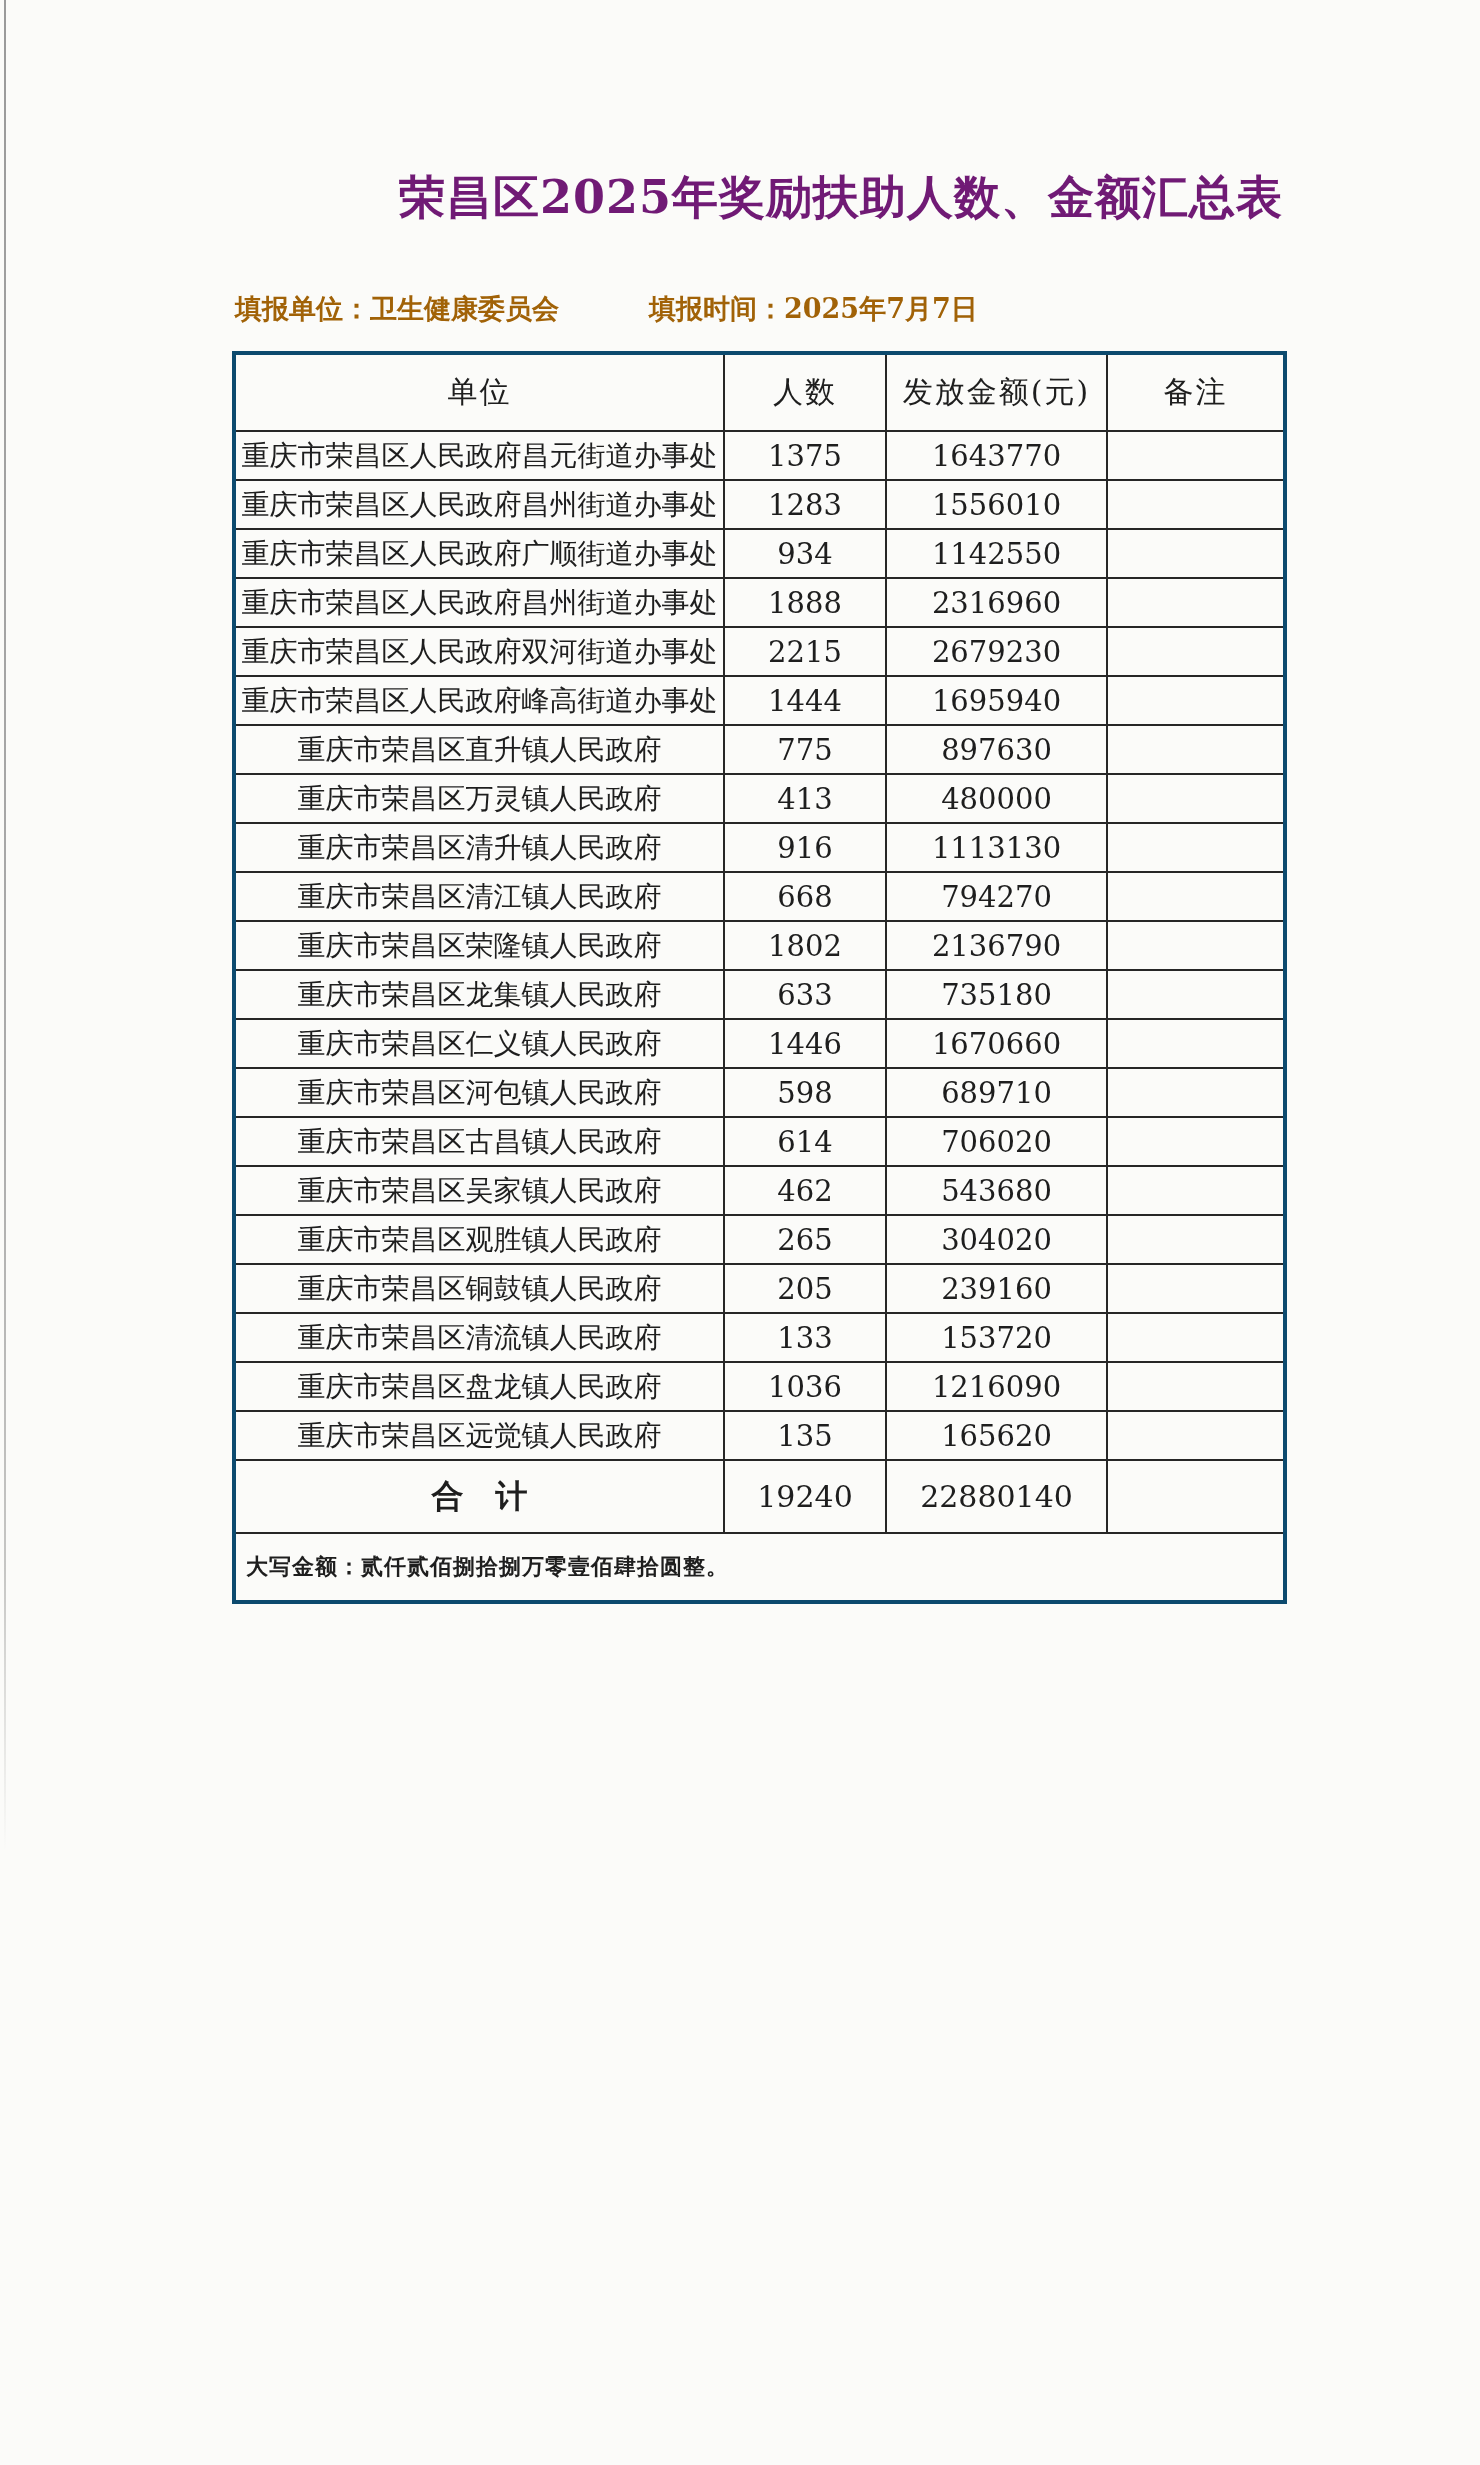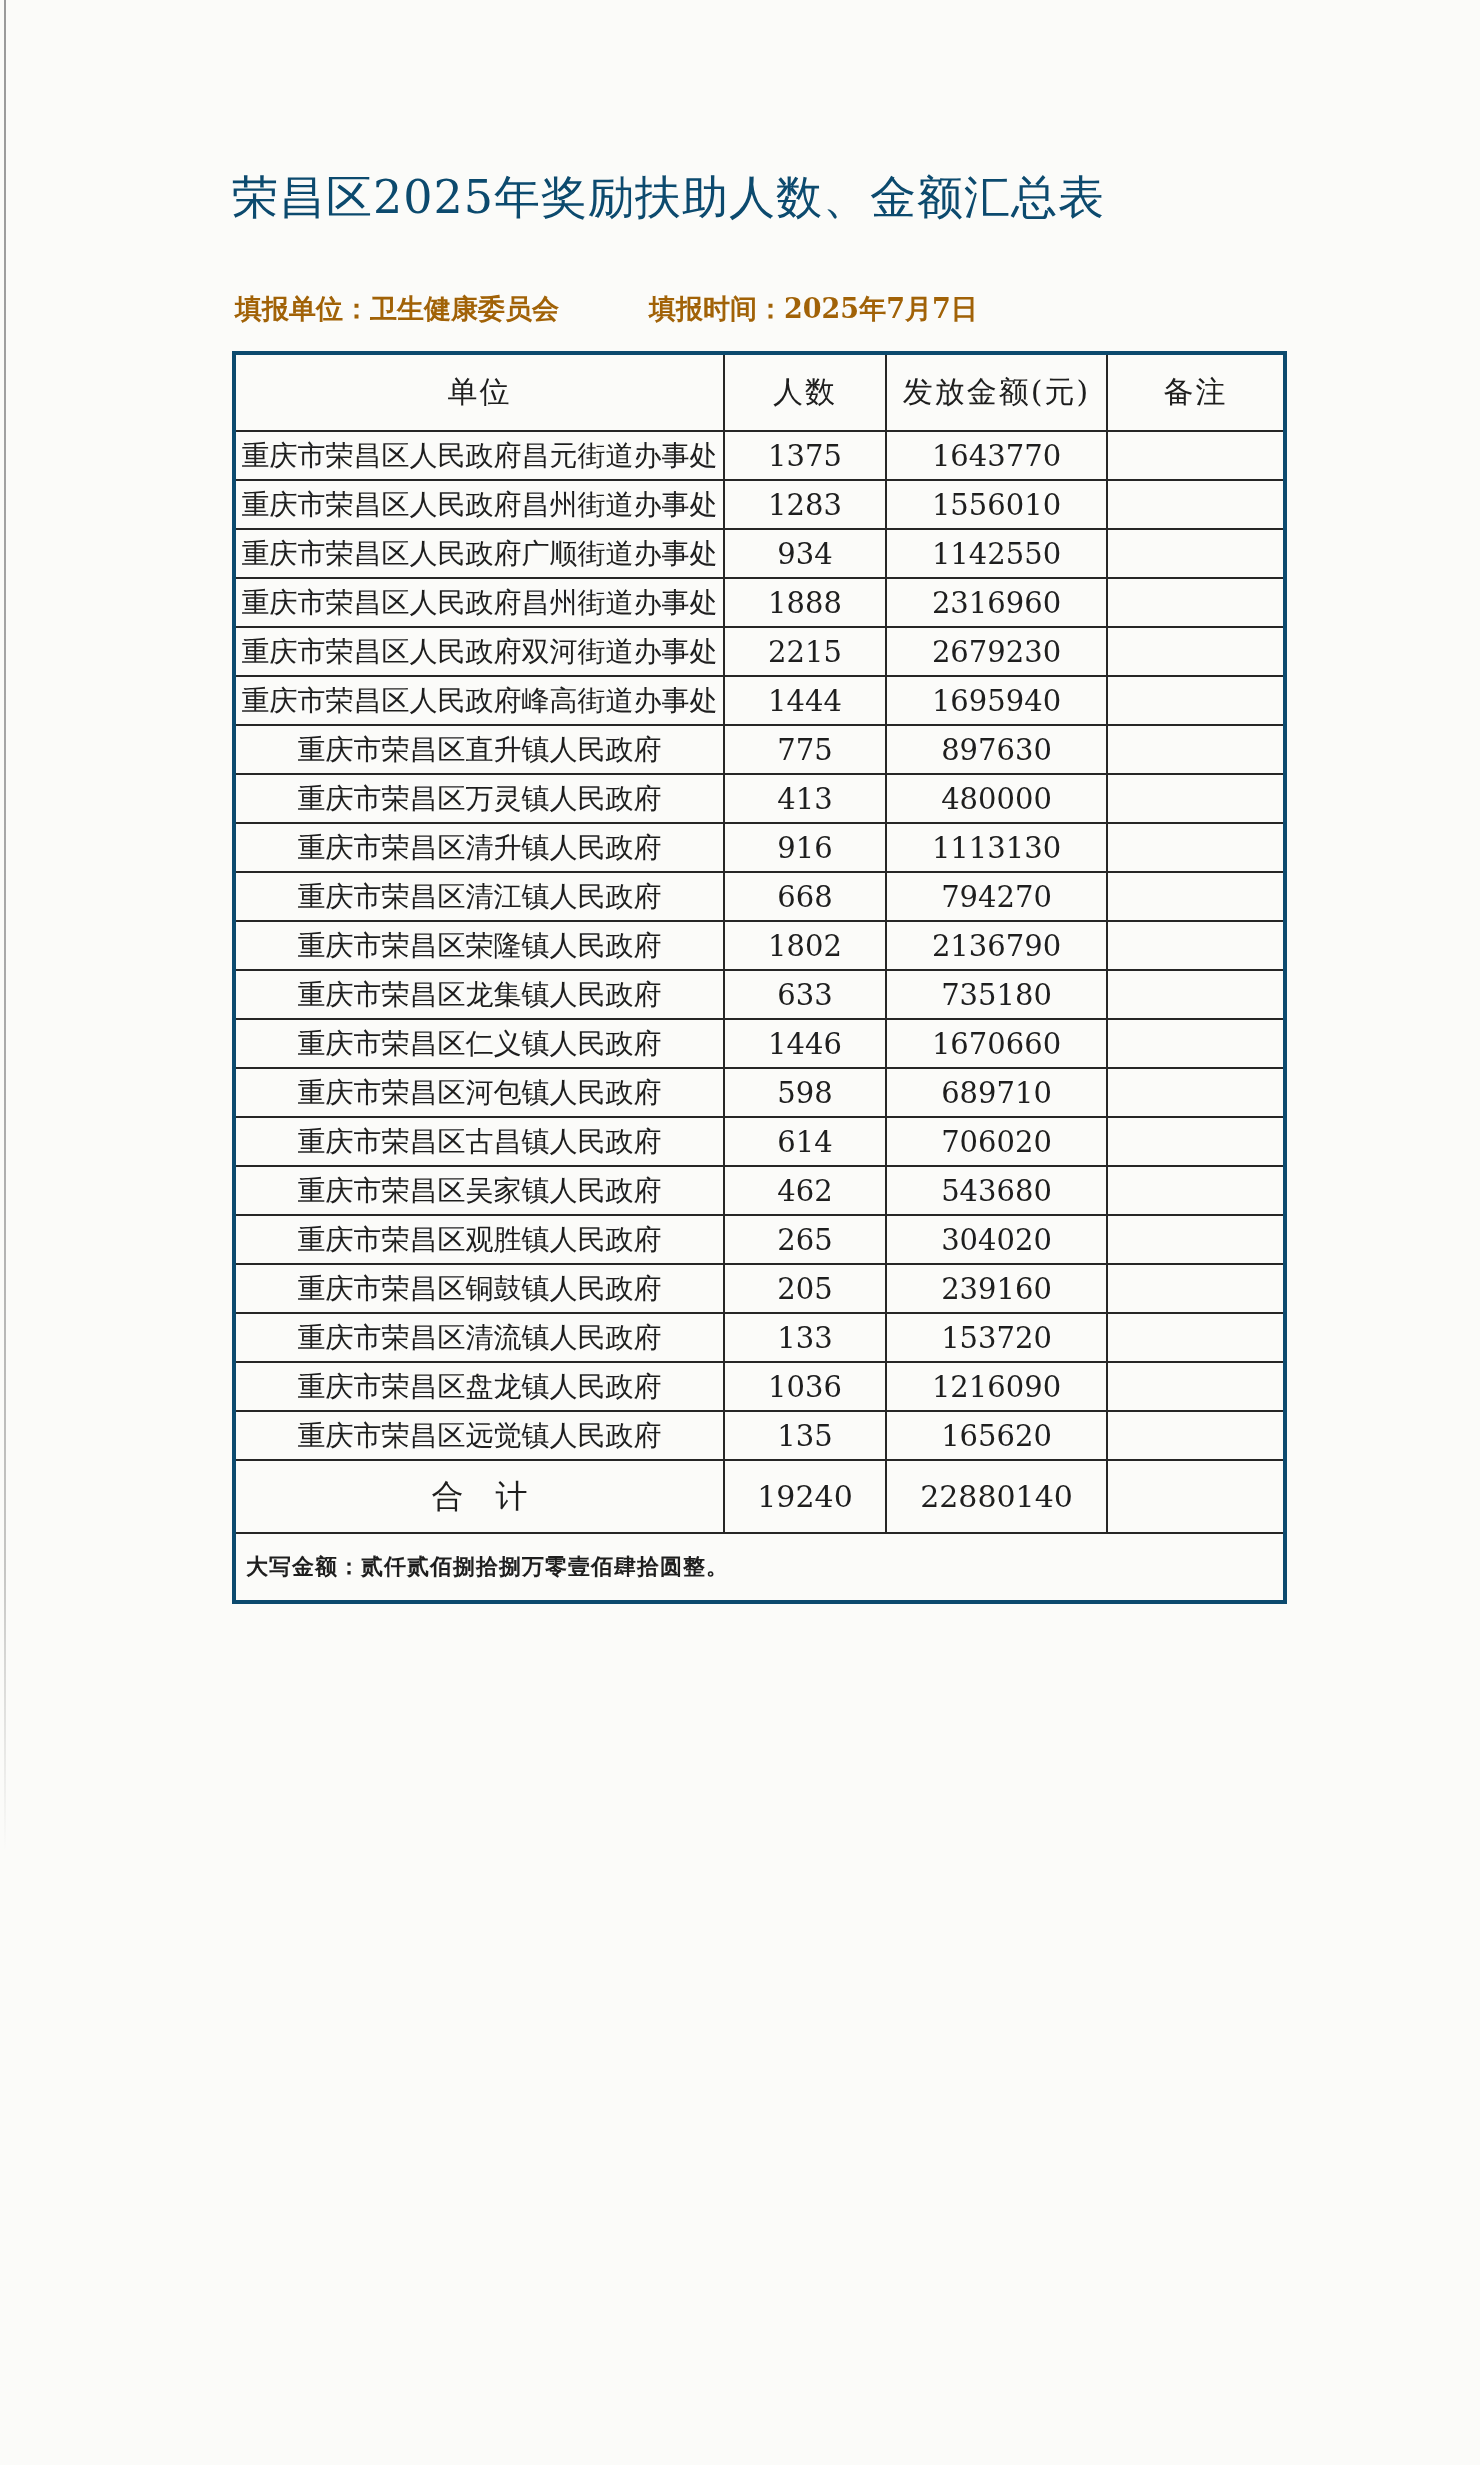--- a/index.html
+++ b/index.html
@@ -19,25 +19,25 @@
     top: 0;
     width: 2px;
     height: 1851px;
     background: linear-gradient(to bottom, #9a9a9a 0%, #ababab 60%, #c6c6c4 85%, rgba(200,200,200,0) 100%);
   }
   .doc-title {
     position: absolute;
     left: 232px;
     top: 167px;
     width: 1051px;
-    text-align: left;
+    text-align: right;
     font-size: 46px;
-    font-weight: normal;
+    font-weight: bold;
     letter-spacing: 1px;
-    color: #0c4a6e;
+    color: #701a75;
     white-space: nowrap;
   }
   .meta-row {
     position: absolute;
     left: 235px;
     top: 291px;
     font-size: 27px;
     font-weight: bold;
     color: #a16207;
     white-space: nowrap;
@@ -66,21 +66,21 @@
     height: 75px;
     font-size: 30px;
     font-weight: normal;
     letter-spacing: 2px;
   }
   .summary-table tbody.data-body td { height: 47px; }
   .unit-cell  { font-size: 28px; }
   .num-cell   { font-size: 29px; }
   .note-cell  { font-size: 28px; }
   .total-row td { height: 71px; }
-  .total-label { font-size: 32px; font-weight: normal; }
+  .total-label { font-size: 32px; font-weight: bold; }
   .total-num   { font-size: 30px; }
   .words-row td {
     height: 66px;
     text-align: left;
     padding-left: 10px;
     font-size: 22px;
     font-weight: bold;
     letter-spacing: 1px;
   }
 </style>

